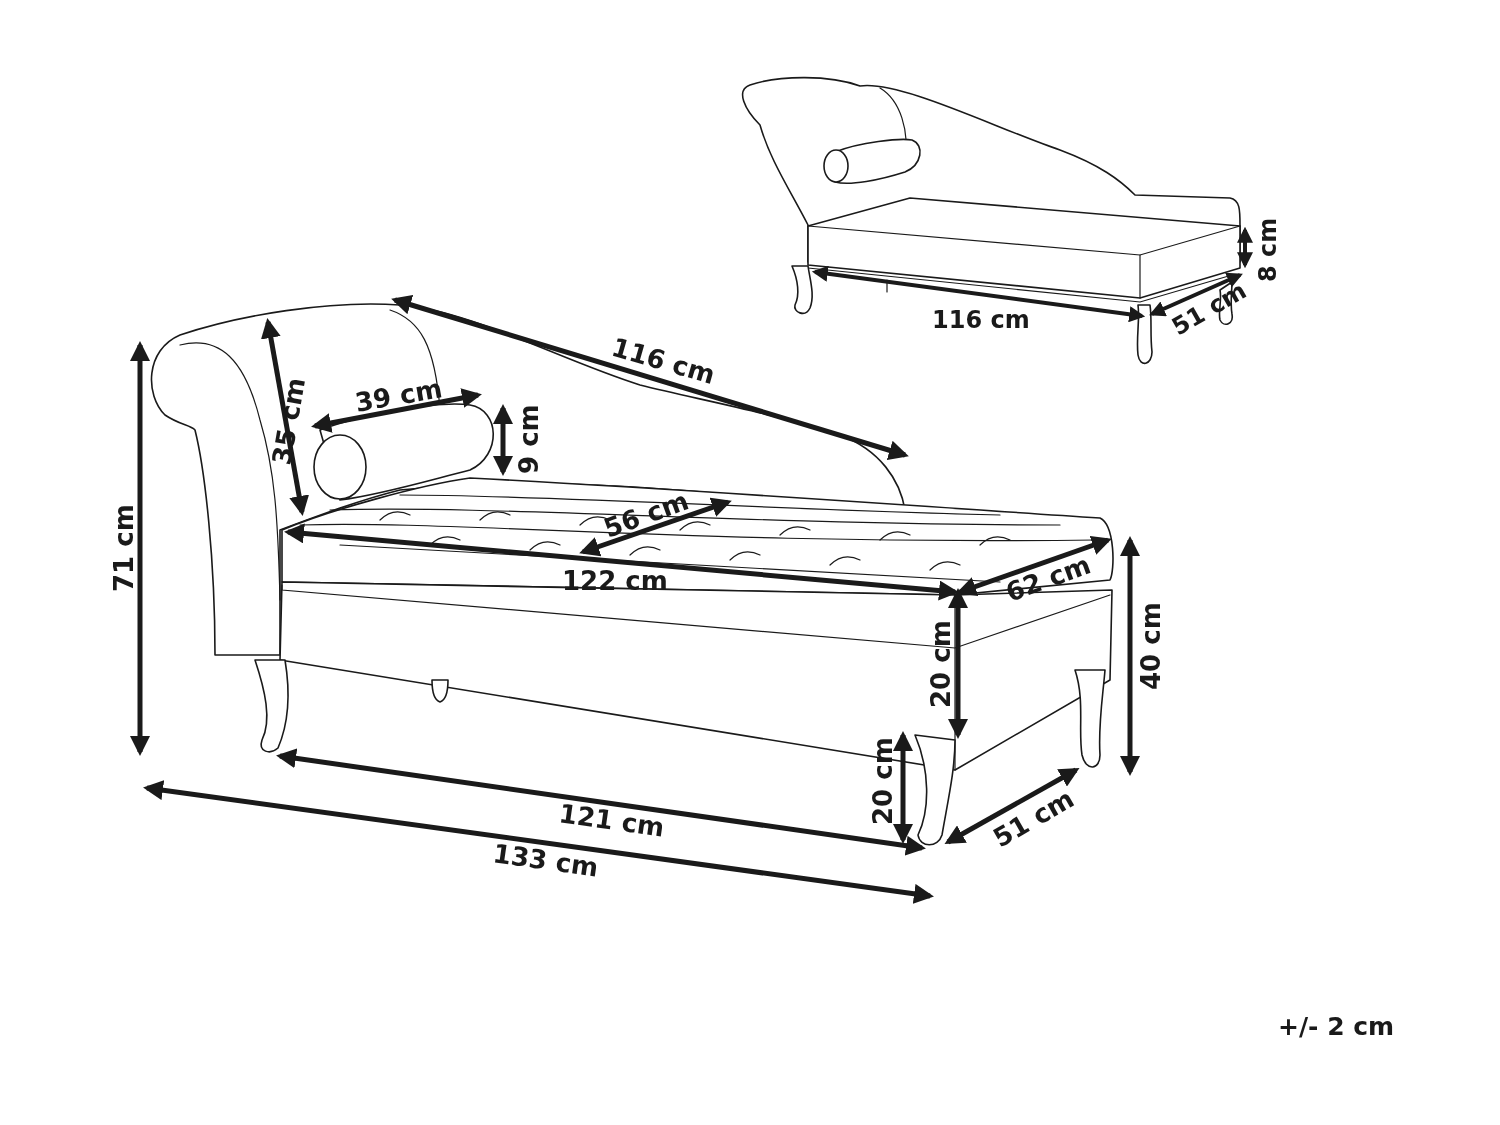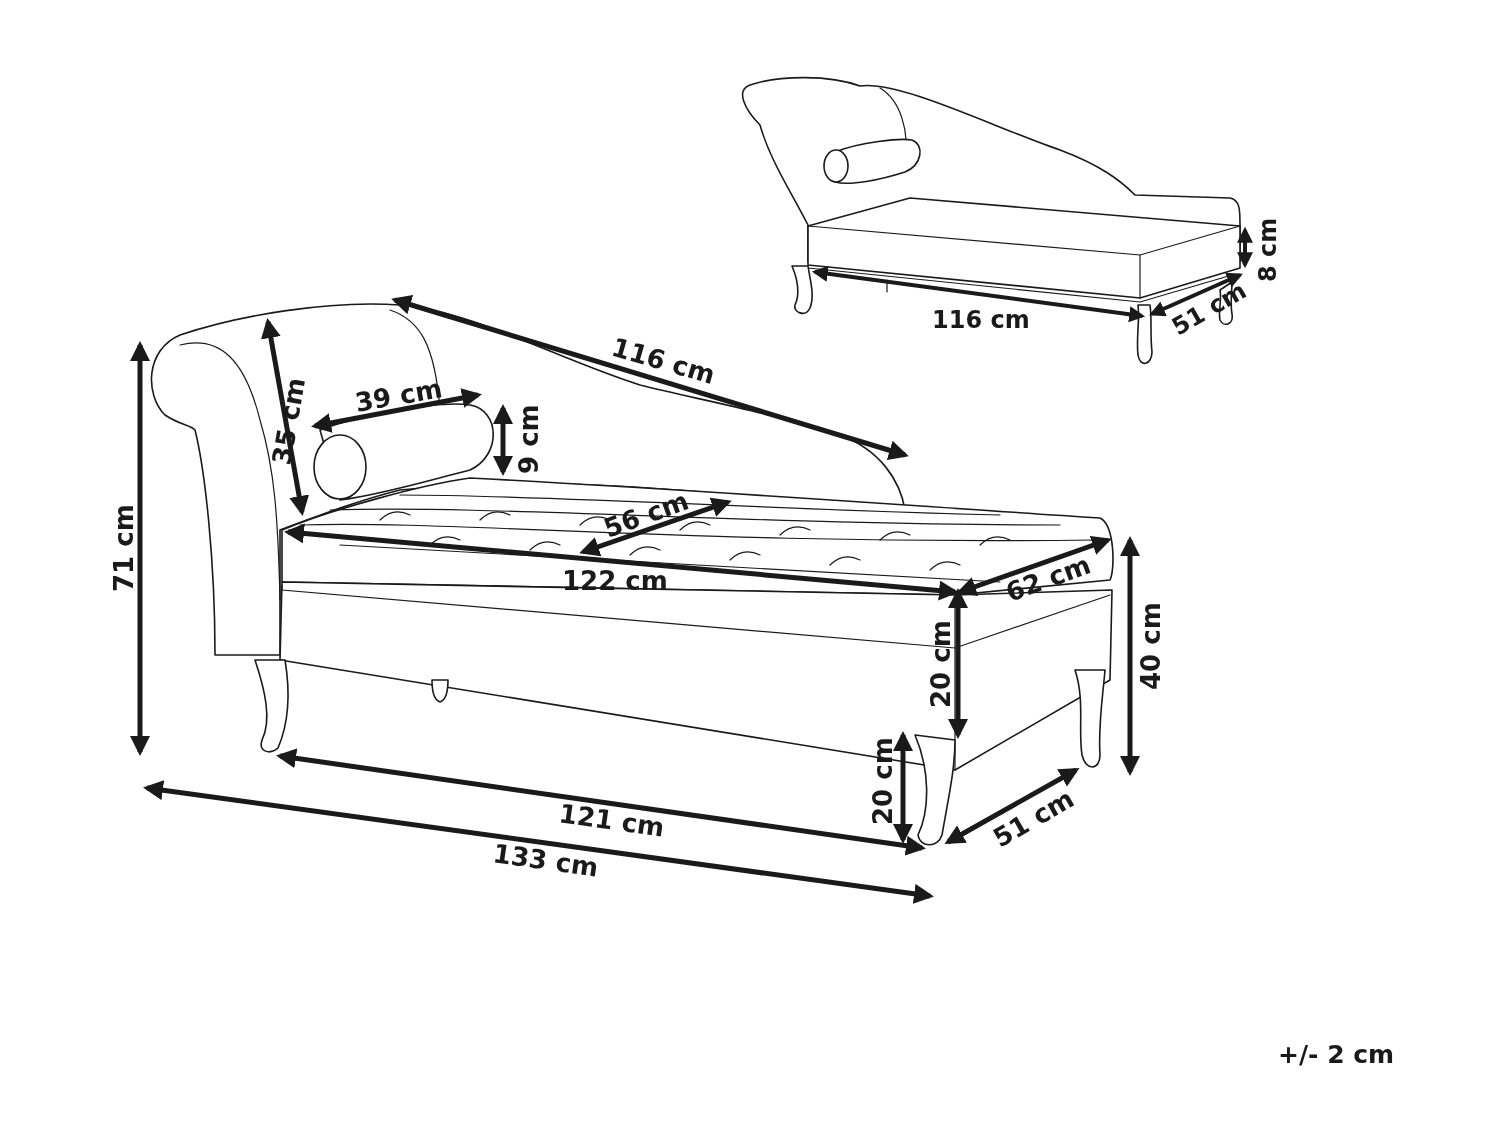--- a/index.html
+++ b/index.html
@@ -4,21 +4,21 @@
 <style>
   html, body { margin: 0; padding: 0; background: #ffffff; }
   body { width: 1500px; height: 1125px; position: relative; overflow: hidden; font-family: "DejaVu Sans", sans-serif; }
   svg { position: absolute; left: 0; top: 0; }
   .outline { fill: #ffffff; stroke: #1a1a1a; stroke-width: 1.6; stroke-linejoin: round; stroke-linecap: round; }
   .thin { fill: none; stroke: #1a1a1a; stroke-width: 1.2; stroke-linecap: round; }
   .dim { stroke: #1a1a1a; stroke-width: 5; fill: none; }
   .dim-s { stroke: #1a1a1a; stroke-width: 4; fill: none; }
   .lbl { font-family: "DejaVu Sans", sans-serif; font-weight: bold; font-size: 26px; fill: #1a1a1a; }
   .lbl-s { font-family: "DejaVu Sans", sans-serif; font-weight: bold; font-size: 24px; fill: #1a1a1a; }
-  .tol { position: absolute; left: 1278px; top: 1012px; font-family: "DejaVu Sans", sans-serif; font-weight: bold; font-size: 25px; color: #1a1a1a; margin-top: 28px; }
+  .tol { position: absolute; left: 1278px; top: 1012px; font-family: "DejaVu Sans", sans-serif; font-weight: bold; font-size: 25px; color: #1a1a1a; }
 </style>
 </head>
 <body>
 
 <svg width="1500" height="1125" viewBox="0 0 1500 1125" xmlns="http://www.w3.org/2000/svg">
   <defs>
     <marker id="ah" viewBox="0 0 10 10" refX="8" refY="5" markerWidth="4" markerHeight="4" orient="auto-start-reverse">
       <path d="M0,0 L10,5 L0,10 z" fill="#1a1a1a"></path>
     </marker>
   </defs>

